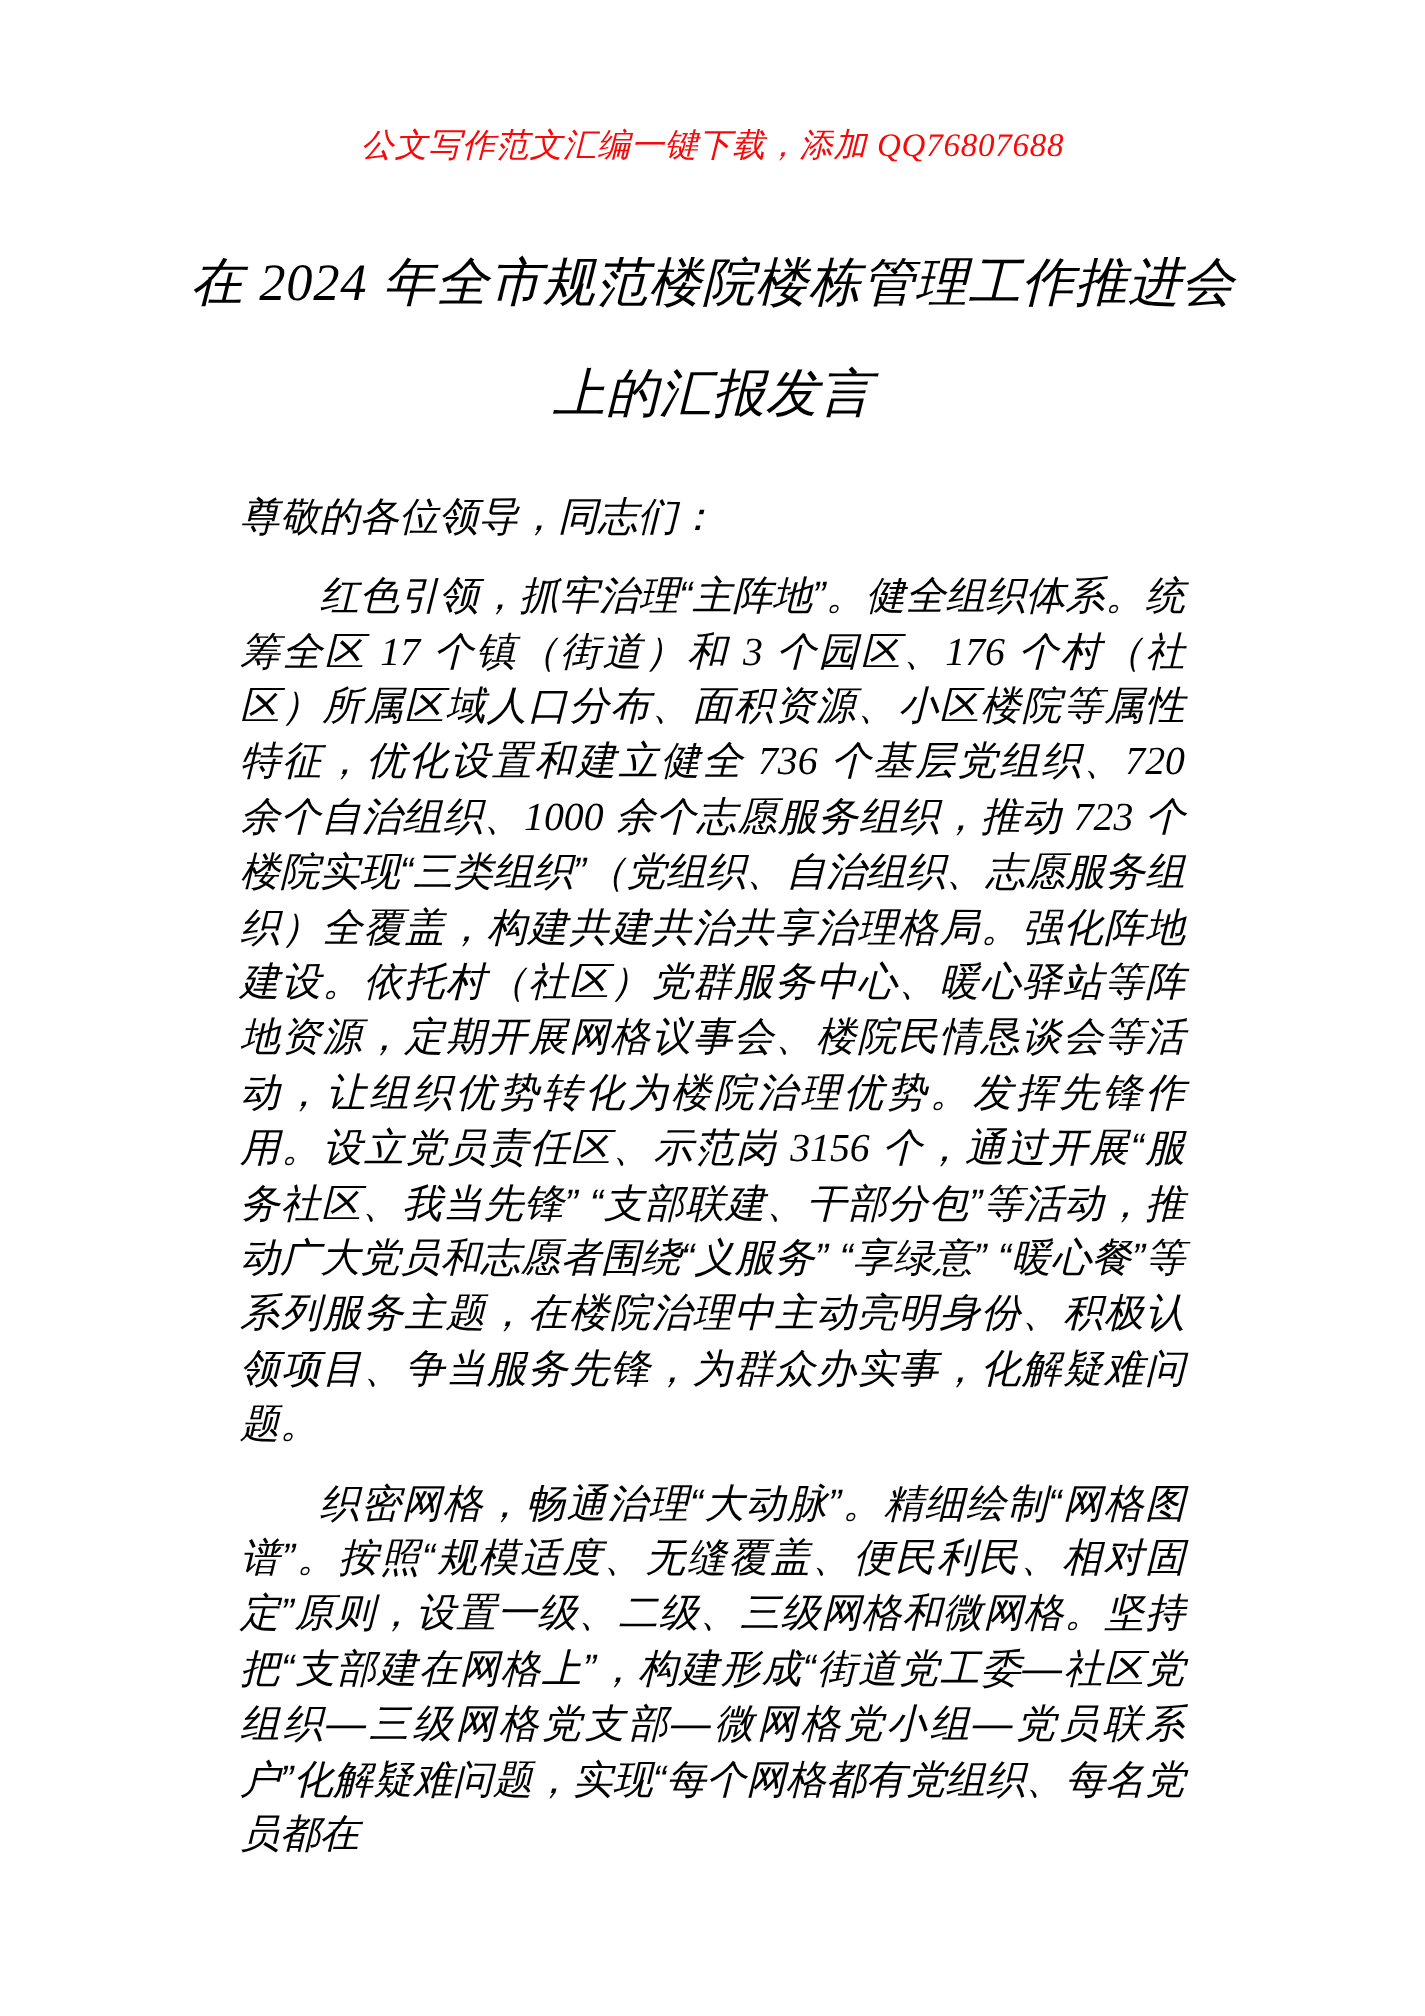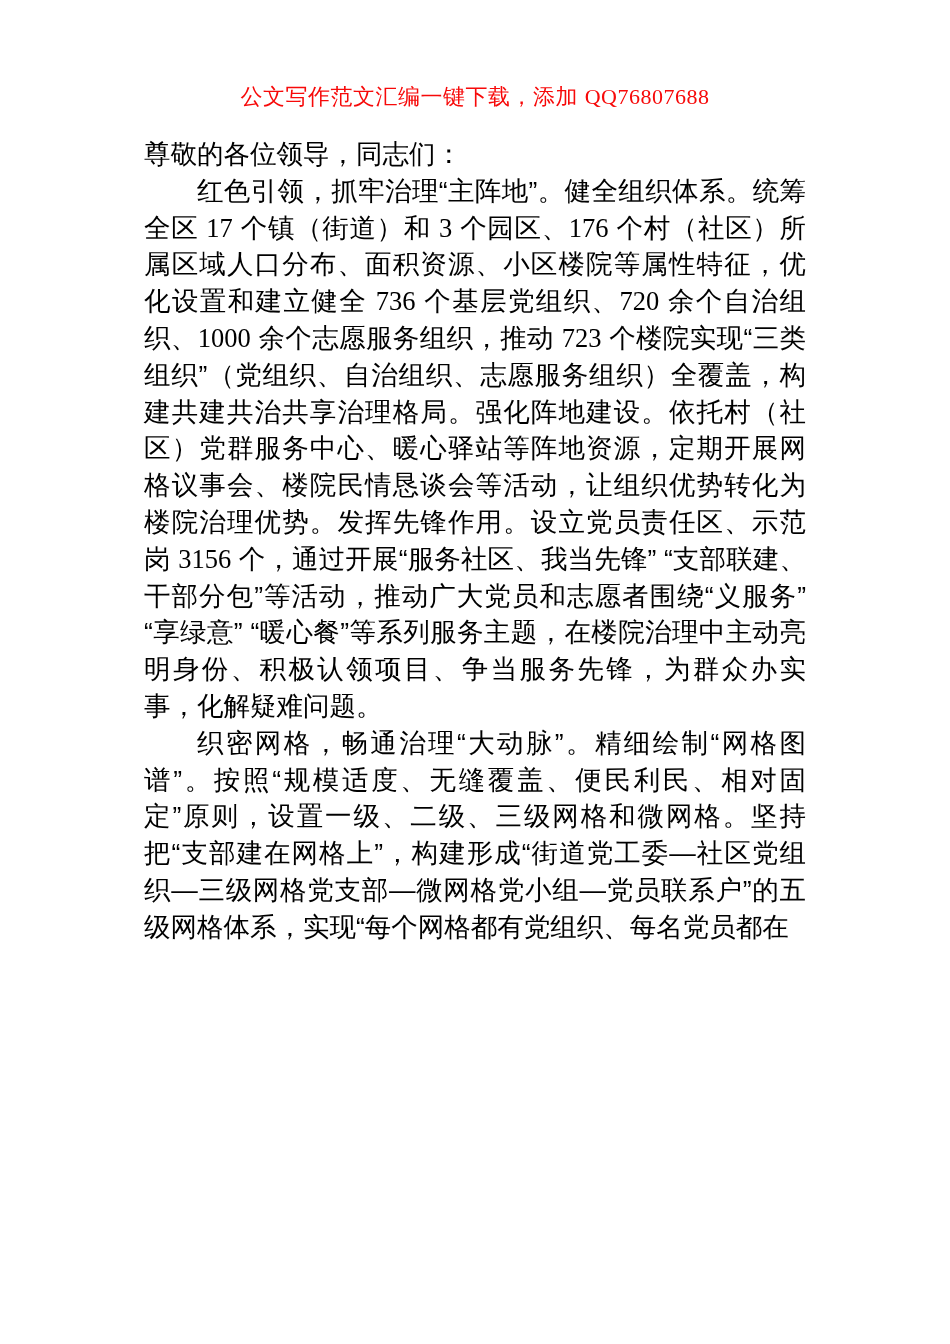--- a/index.html
+++ b/index.html
@@ -8,20 +8,21 @@
     background: #ffffff;
   }
   .page {
     position: relative;
     width: 950px;
     height: 1344px;
     background: #ffffff;
     overflow: hidden;
     font-family: "Liberation Sans", sans-serif;
     color: #000000;
+    font-style: italic;
   }
   .notice {
     padding-top: 84px;
     text-align: center;
     font-size: 22px;
     line-height: 26px;
     color: #f70909;
     letter-spacing: 0.5px;
   }
   .doc-title {
@@ -34,35 +35,36 @@
     letter-spacing: 0.5px;
   }
   .content {
     width: 662px;
     margin: 26px 144px 0 144px;
     font-size: 26.5px;
     line-height: 36.8px;
     text-align: justify;
   }
   .content p {
-    margin: 0;
+    margin: 16px;
     padding: 0;
   }
   .content p.indent {
     text-indent: 2em;
   }
   .latin {
     font-family: "Liberation Serif", serif;
   }
 </style>
 </head>
 <body>
 
 <div class="page">
   <div class="notice">公文写作范文汇编一键下载，添加 <span class="latin">QQ76807688</span></div>
 
+  <div class="doc-title">在 <span class="latin">2024</span> 年全市规范楼院楼栋管理工作推进会上的汇报发言</div>
 
   <div class="content">
       <p class="">尊敬的各位领导，同志们：</p>
       <p class="indent">红色引领，抓牢治理“主阵地”。健全组织体系。统筹全区 <span class="latin">17</span> 个镇（街道）和 <span class="latin">3</span> 个园区、<span class="latin">176</span> 个村（社区）所属区域人口分布、面积资源、小区楼院等属性特征，优化设置和建立健全 <span class="latin">736</span> 个基层党组织、<span class="latin">720</span> 余个自治组织、<span class="latin">1000</span> 余个志愿服务组织，推动 <span class="latin">723</span> 个楼院实现“三类组织”（党组织、自治组织、志愿服务组织）全覆盖，构建共建共治共享治理格局。强化阵地建设。依托村（社区）党群服务中心、暖心驿站等阵地资源，定期开展网格议事会、楼院民情恳谈会等活动，让组织优势转化为楼院治理优势。发挥先锋作用。设立党员责任区、示范岗 <span class="latin">3156</span> 个，通过开展“服务社区、我当先锋” “支部联建、干部分包”等活动，推动广大党员和志愿者围绕“义服务” “享绿意” “暖心餐”等系列服务主题，在楼院治理中主动亮明身份、积极认领项目、争当服务先锋，为群众办实事，化解疑难问题。</p>
-      <p class="indent">织密网格，畅通治理“大动脉”。精细绘制“网格图谱”。按照“规模适度、无缝覆盖、便民利民、相对固定”原则，设置一级、二级、三级网格和微网格。坚持把“支部建在网格上”，构建形成“街道党工委—社区党组织—三级网格党支部—微网格党小组—党员联系户”的五级网格体系，实现“每个网格都有党组织、每名党员都在</p>
+      <p class="indent">织密网格，畅通治理“大动脉”。精细绘制“网格图谱”。按照“规模适度、无缝覆盖、便民利民、相对固定”原则，设置一级、二级、三级网格和微网格。坚持把“支部建在网格上”，构建形成“街道党工委—社区党组织—三级网格党支部—微网格党小组—党员联系户”化解疑难问题，实现“每个网格都有党组织、每名党员都在</p>
     </div>
 </div>
 
 </body></html>

